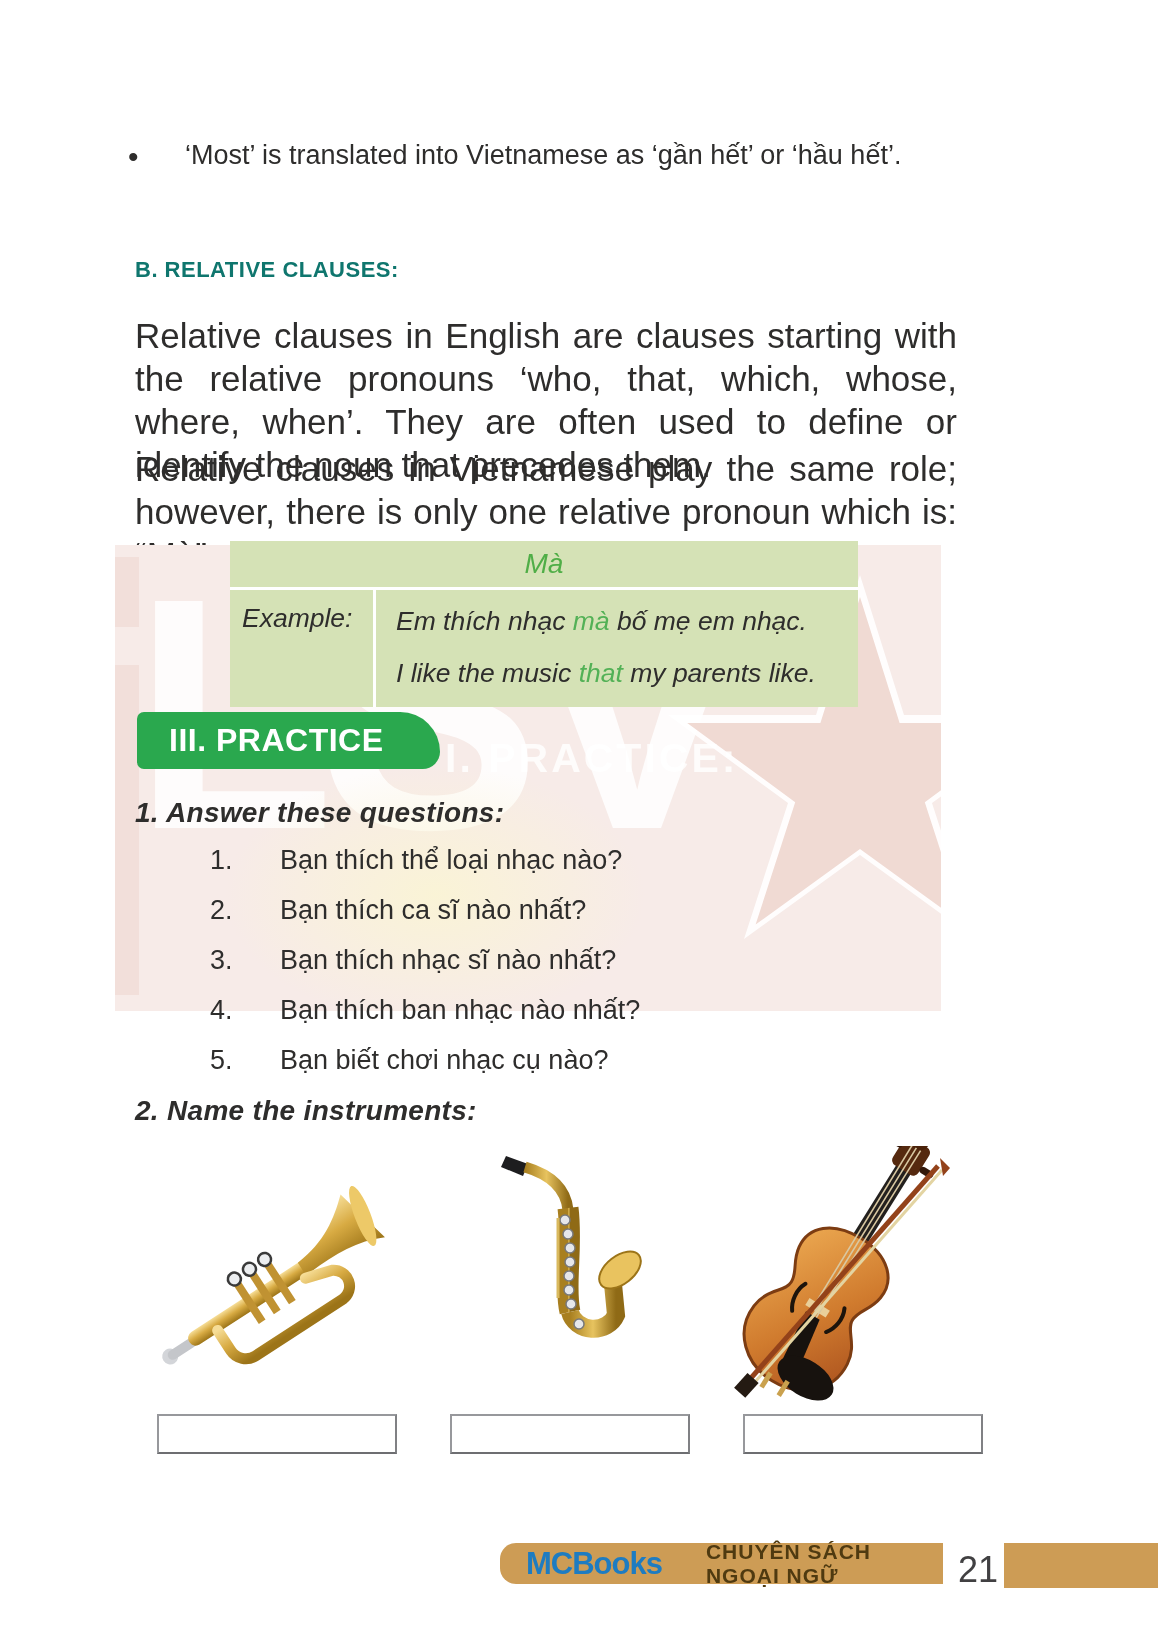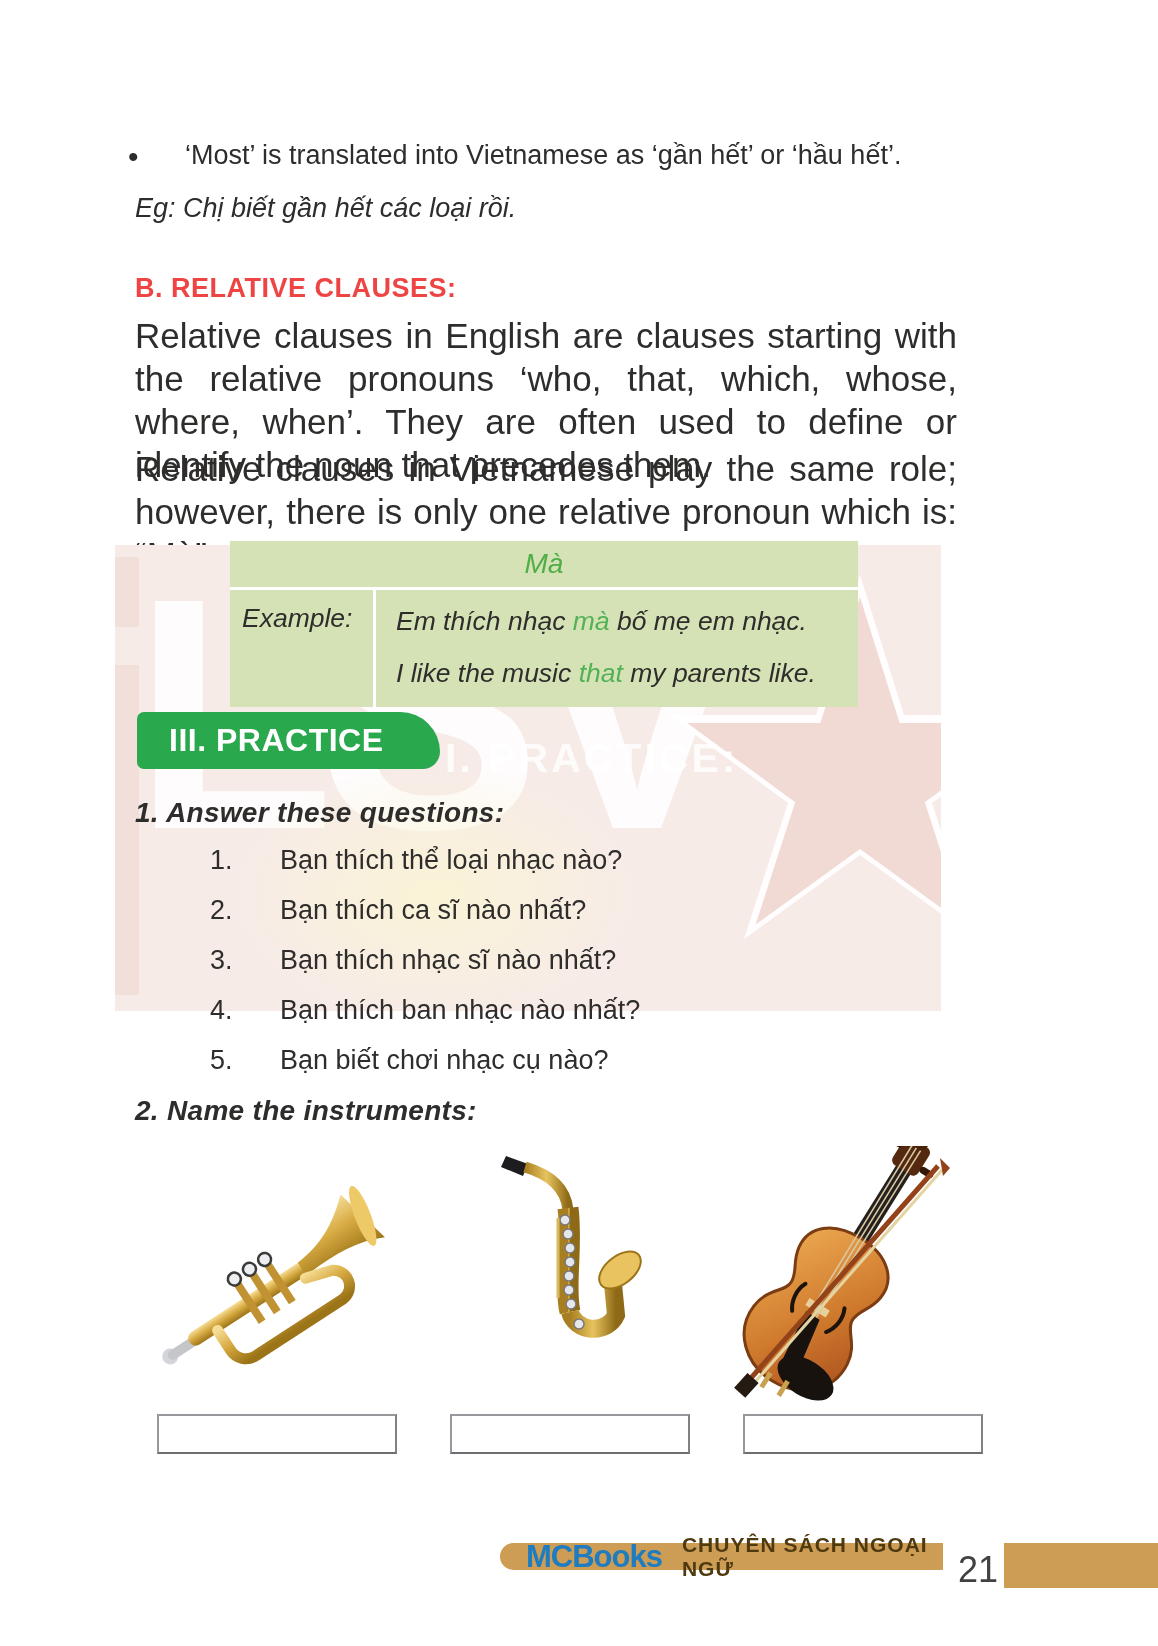--- a/index.html
+++ b/index.html
@@ -10,21 +10,21 @@
     font-family:"Liberation Sans", sans-serif;
     color:#2e2d2c;
     overflow:hidden;
   }
   .abs{position:absolute;}
 
   
   .bullet-row{left:128px;top:140px;width:800px;font-size:27px;display:flex;}
   .bullet-dot{width:57px;font-size:30px;line-height:34px;}
   .eg-line{left:135px;top:193px;font-size:27px;font-style:italic;}
-  .b-heading{left:135px;top:273px;font-size:27px;font-weight:bold;color:#ef4444;letter-spacing:.5px;}
+  .b-heading{left:135px;top:257px;font-size:22px;font-weight:bold;color:#0f766e;letter-spacing:.5px;}
   .para{left:135px;width:822px;font-size:35px;line-height:43px;text-align:justify;}
   .para1{top:314px;}
   .para2{top:447px;}
 
   
   .watermark{left:115px;top:545px;width:826px;height:466px;background:#f7ebe8;overflow:hidden;}
   .wm-band{position:absolute;background:#f2dfda;}
   .wm-letters{position:absolute;left:18px;top:-62px;font-size:330px;font-weight:bold;
     color:rgba(255,255,255,0.85);letter-spacing:-14px;line-height:1.4;}
   .wm-star-outer{position:absolute;left:545px;top:30px;width:400px;height:400px;background:rgba(255,255,255,0.9);
@@ -57,38 +57,37 @@
   .q-row{left:210px;width:700px;font-size:27px;display:flex;}
   .q-num{width:70px;}
   .ex2-heading{top:1095px;}
 
   
   .inst{position:absolute;}
   .answer-box{position:absolute;top:1414px;width:240px;height:40px;background:#ffffff;
     border:2px solid #97989c;border-bottom-color:#6d6e71;border-right-color:#808184;box-sizing:border-box;}
 
   
-  .footer-bar{left:500px;top:1543px;width:443px;height:27px;background:#cd9c55;
-    border-radius:16px 0 0 16px;display:flex;align-items:center;}
+  .footer-bar{left:500px;top:1543px;width:443px;height:41px;background:#cd9c55;
+    border-radius:16px 0 0 16px;display:flex;align-items:center;gap:24px;}
   .footer-logo{font-size:31px;font-weight:bold;color:#1e7cc1;margin-left:26px;letter-spacing:-1px;}
   .footer-tagline{font-size:21px;font-weight:bold;color:#4f3a10;margin-left:20px;letter-spacing:1px;}
   .footer-page{left:958px;top:1549px;font-size:36px;color:#414042;}
   .footer-strip{left:1004px;top:1543px;width:154px;height:45px;background:#cd9c55;}
 </style>
 </head>
 <body>
 
 <div id="page">
 
   <div class="abs bullet-row">
     <span class="bullet-dot">•</span>
     <span>‘Most’ is translated into Vietnamese as ‘gần hết’ or ‘hầu hết’.</span>
   </div>
 
-  <div class="abs eg-line">Eg: Chị biết gần hết các loại rồi.</div>
 
   <div class="abs b-heading">B. RELATIVE CLAUSES:</div>
   <div class="abs para para1">Relative clauses in English are clauses starting with the relative pronouns ‘who, that, which, whose, where, when’. They are often used to define or identify the noun that precedes them.</div>
   <div class="abs para para2">Relative clauses in Vietnamese play the same role; however, there is only one relative pronoun which is: “Mà”</div>
 
   <div class="abs watermark">
     <div class="wm-band" style="left:0;top:12px;width:24px;height:70px;"></div>
     <div class="wm-band" style="left:0;top:120px;width:24px;height:330px;"></div>
     <div class="wm-letters">LSV</div>
     <div class="wm-star-outer"></div>

